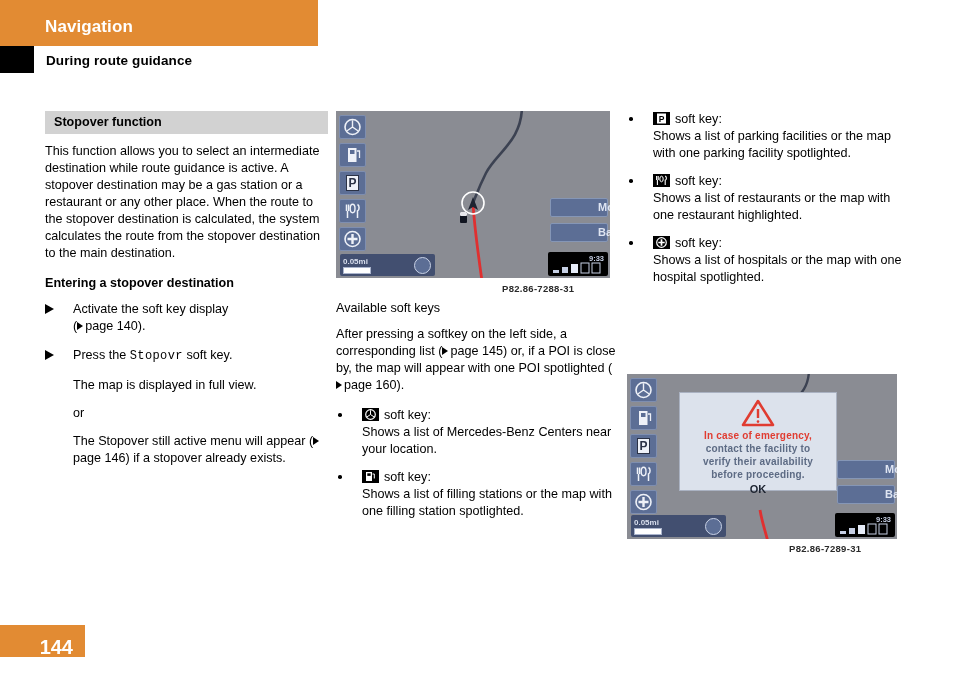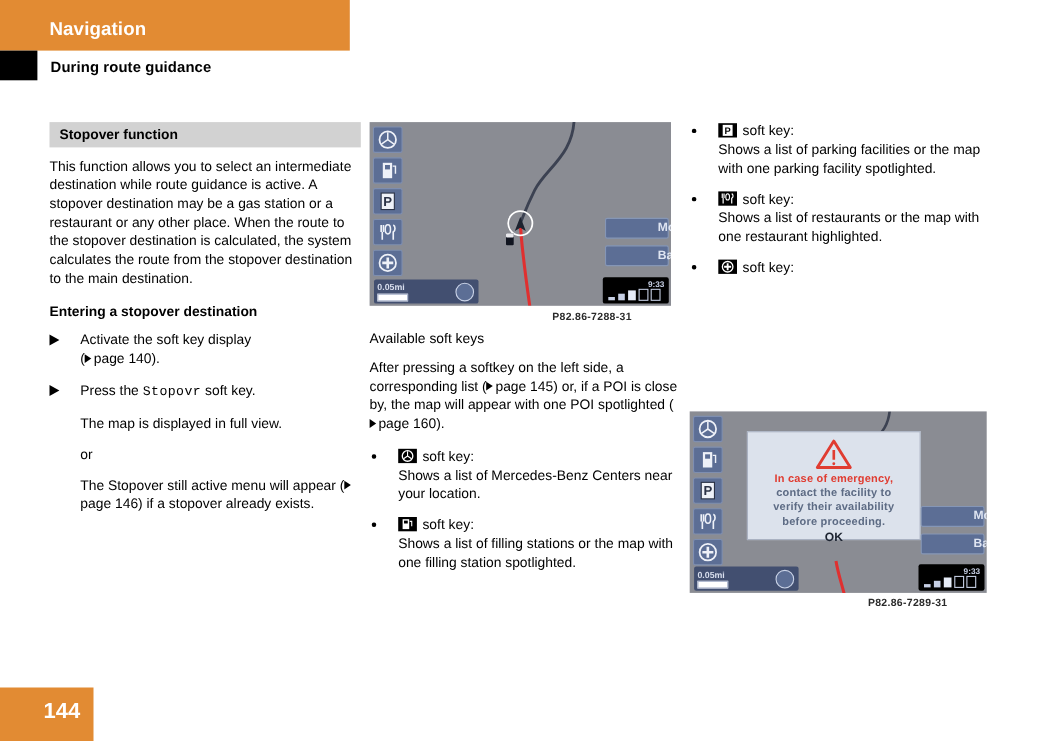--- a/index.html
+++ b/index.html
@@ -43,21 +43,21 @@
     font-size: 13.5px;
     font-weight: bold;
     color: #000000;
     letter-spacing: 0.1px;
   }
 
   
   #page-number-block {
     position: absolute;
     left: 0; top: 625px;
-    width: 85px; height: 49px;
+    width: 85px; height: 32px;
     background: #e28b33;
   }
   #page-number-text {
     position: absolute;
     right: 12px; top: 11px;
     font-size: 20px;
     font-weight: bold;
     color: #ffffff;
   }
 
@@ -434,20 +434,21 @@
   <div class="bullet">
     <span class="dot"></span>
     <span class="keyrow">
       <span class="chip">
         <svg width="17" height="13" viewBox="0 0 17 13">
           <circle cx="8.5" cy="6.5" r="4.8" fill="none" stroke="#ffffff" stroke-width="1.2"></circle>
           <path d="M8.5 3.3 L8.5 9.7 M5.3 6.5 L11.7 6.5" stroke="#ffffff" stroke-width="1.7" fill="none"></path>
         </svg>
       </span><span>soft key:</span>
     </span><br>
+    <span>Shows a list of hospitals or the map with one hospital spotlighted.</span>
   </div>
 
 </div>
 
 <div class="nav-shot" id="nav-shot-2">
   <svg class="map-road" width="270" height="165" viewBox="0 0 270 165">
     <path d="M182 -5 C 182 18, 168 24, 160 34" stroke="#3c4252" stroke-width="2.4" fill="none"></path>
     <path d="M133 136 C 135 148, 138 156, 141 168" stroke="#e03030" stroke-width="2.8" fill="none"></path>
   </svg>
 

